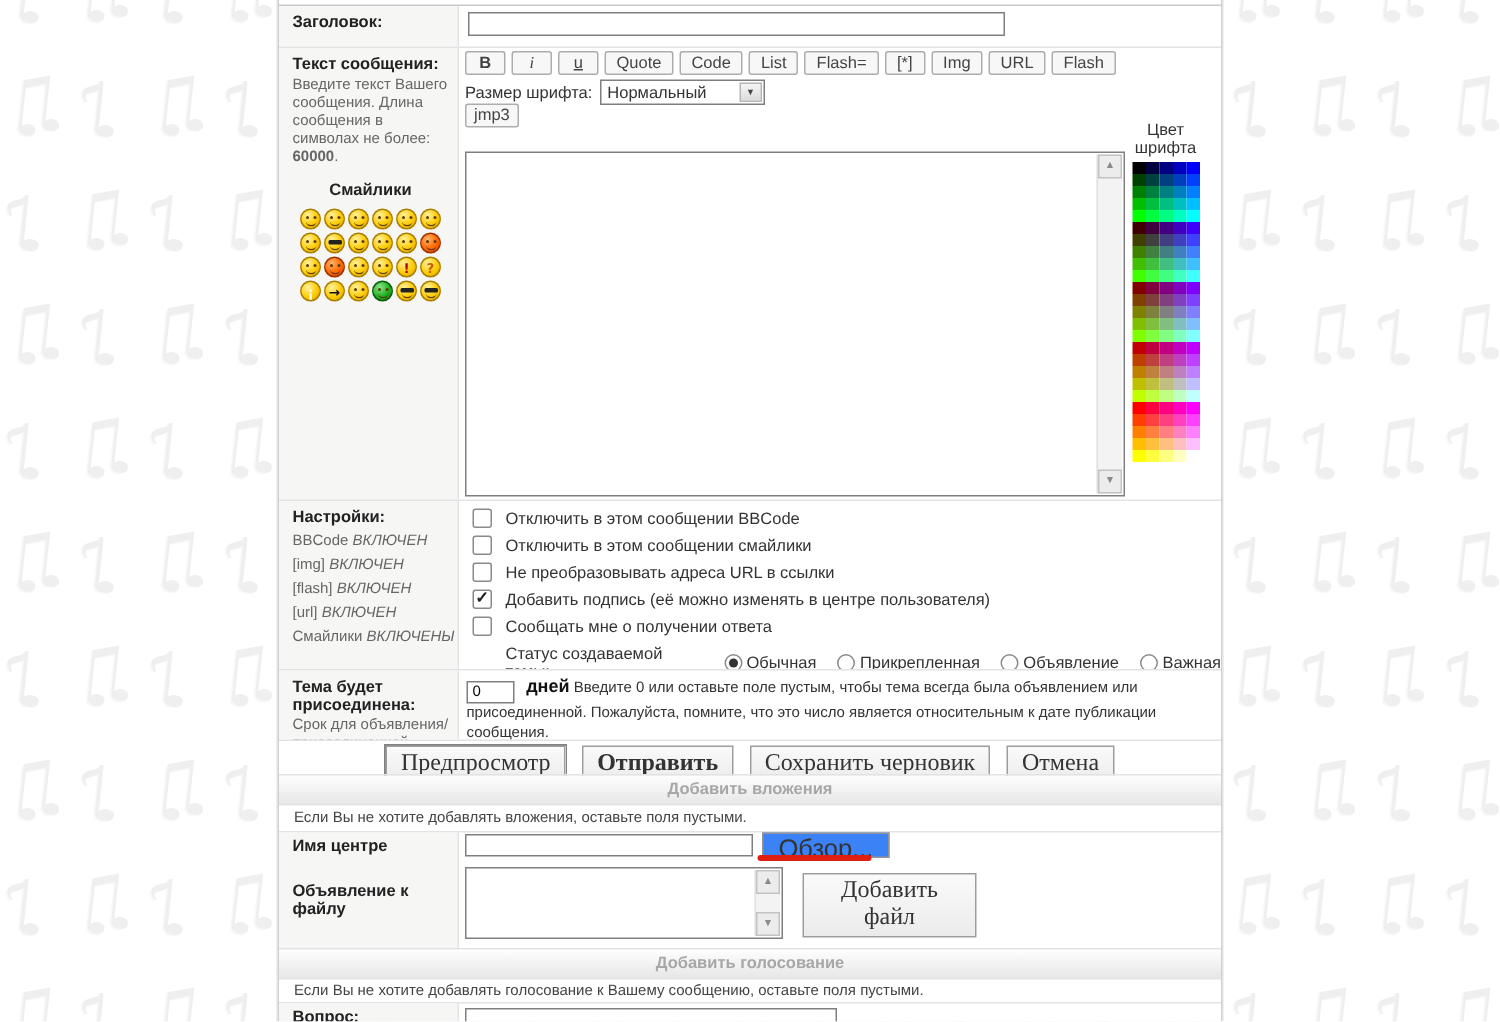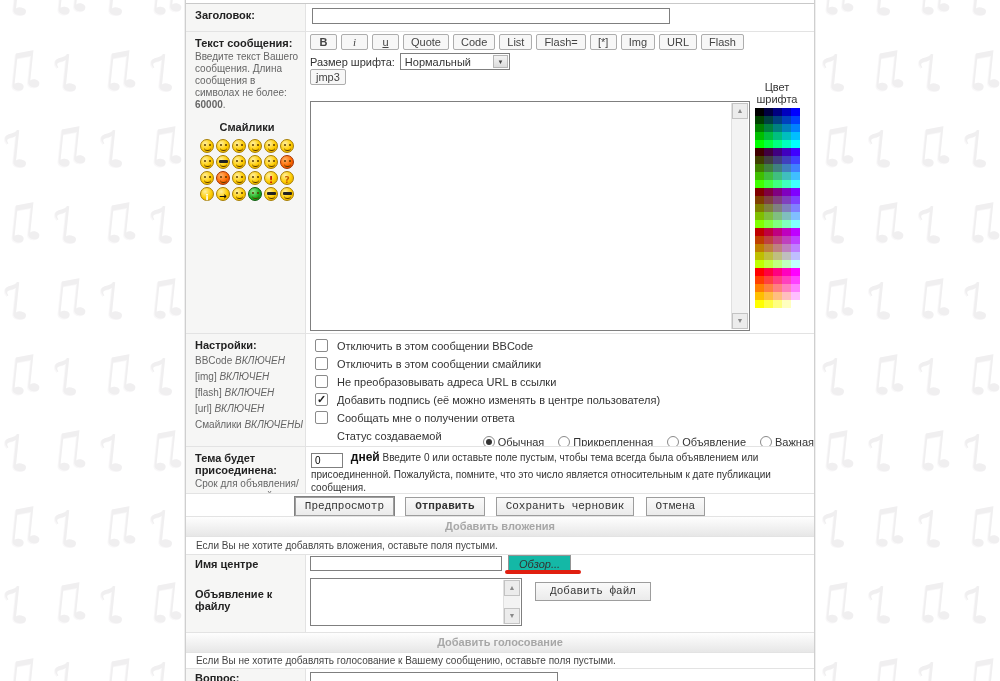--- a/index.html
+++ b/index.html
@@ -91,31 +91,31 @@
   .cb { width:13px; height:13px; border:1px solid #8a8a8a; background:#fff; border-radius:2px;
         margin-right:9px; font-size:11px; line-height:11px; text-align:center; color:#222; font-weight:bold; }
   .cbl { font-size:11px; color:#333; }
   .radio-line { position:absolute; left:30px; display:flex; align-items:center; gap:14px; font-size:11px; }
   .rdrow { display:flex; align-items:center; gap:3px; }
   .rd { width:12px; height:12px; border:1px solid #8a8a8a; border-radius:50%; background:#fff; position:relative; }
   .rd.sel::after { content:""; position:absolute; inset:2px; background:#333; border-radius:50%; }
 
   
   .actions { text-align:center; padding-top:3px; }
-  .btn { font-size:11px; color:#333; background:linear-gradient(#fafafa,#ebebeb); border:1px solid #9d9d9d;
-         padding:2px 9px 3px; margin:0 4px; font-family:Liberation Mono, monospace; }
+  .btn { font-size:16px; color:#333; background:linear-gradient(#fafafa,#ebebeb); border:1px solid #9d9d9d;
+         padding:2px 9px 3px; margin:0 4px; font-family:Liberation Serif, serif; }
   .btn.primary { font-weight:bold; }
   .btn.outlined { box-shadow:0 0 0 1px #828282; }
 
   
   .sec { background:linear-gradient(#fefefe,#e7e7e7); color:#a7a7a7; font-weight:bold;
          text-align:center; font-size:11px; line-height:19px; }
 
-  .file-btn { position:absolute; height:17px; font-size:11px; color:#333; background:#14b8a6;
-              border:1px solid #949494; padding:0 10px; font-family:inherit;font-style:italic; }
+  .file-btn { position:absolute; height:17px; font-size:17px; color:#333; background:#3b82f6;
+              border:1px solid #949494; padding:0 10px; font-family:inherit; }
   .redline { position:absolute; height:4px; border-radius:2px; z-index:3; }
 
   .days-note { padding:4px 10px 0 4px; font-size:10px; color:#333; line-height:13px; }
   .days-note b.unit { font-size:12px; color:#111; }
   .days-input { position:relative; display:inline-block; width:32px; height:15px; border:1px solid #7f7f7f;
                 font-size:10px; padding:1px 3px; vertical-align:-3px; margin-right:5px; font-family:inherit; background:#fff;}
 </style>
 </head>
 <body>
 

